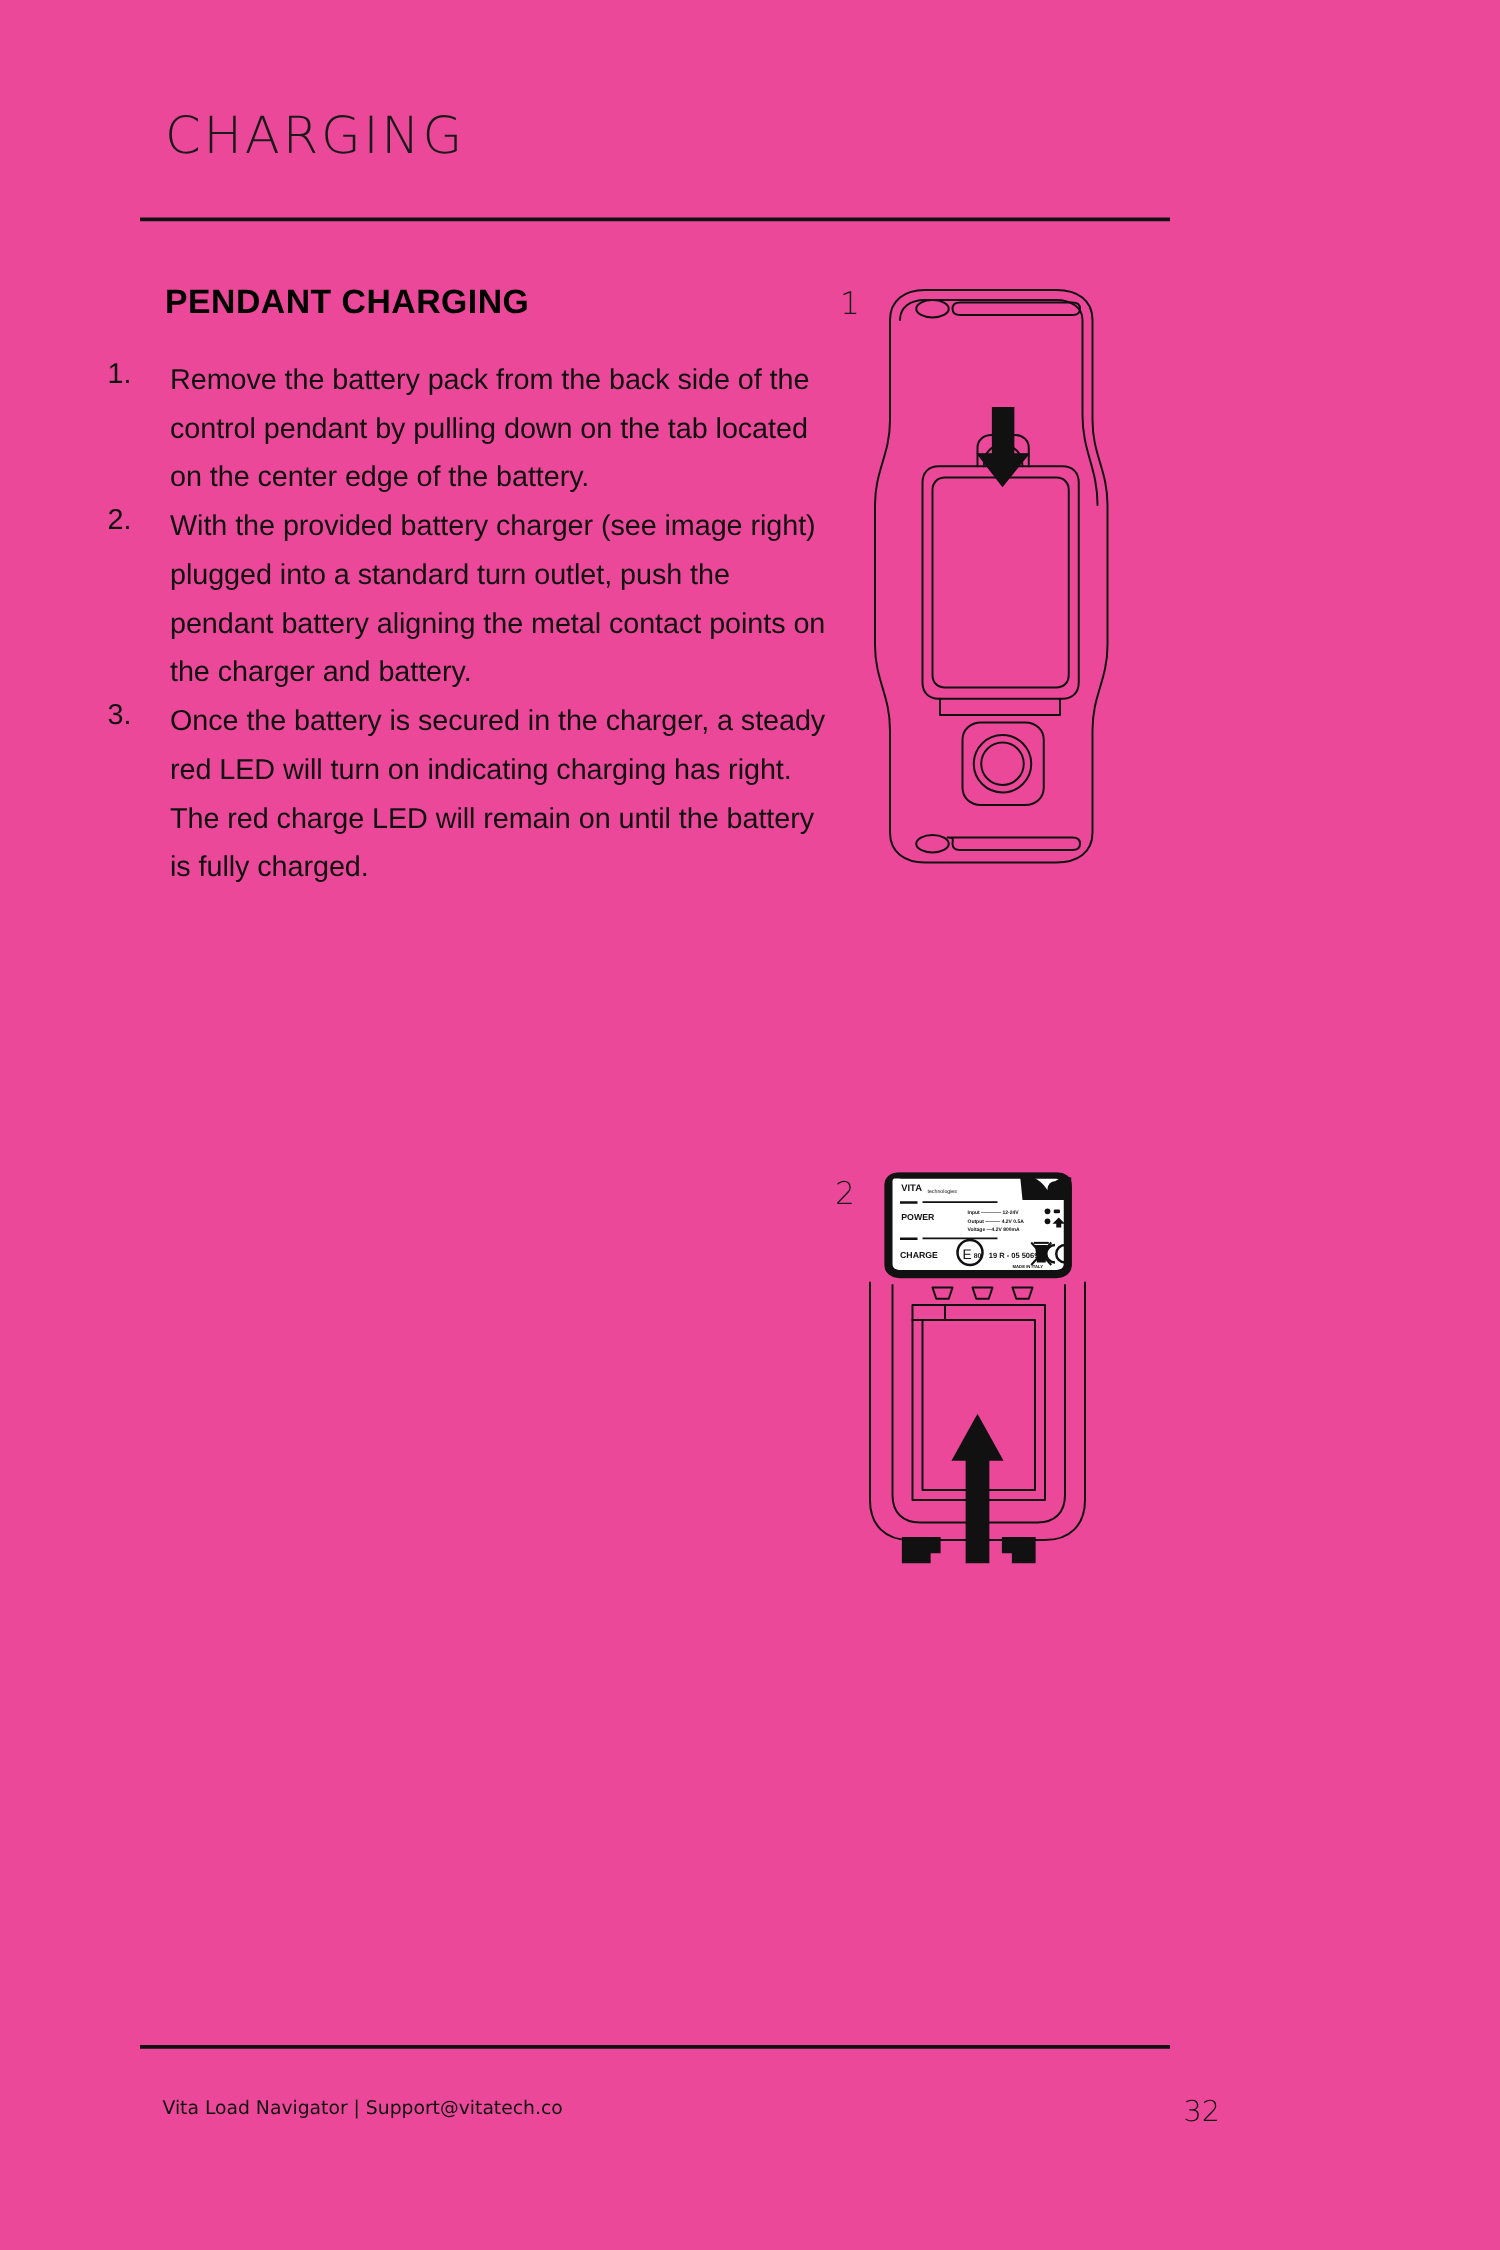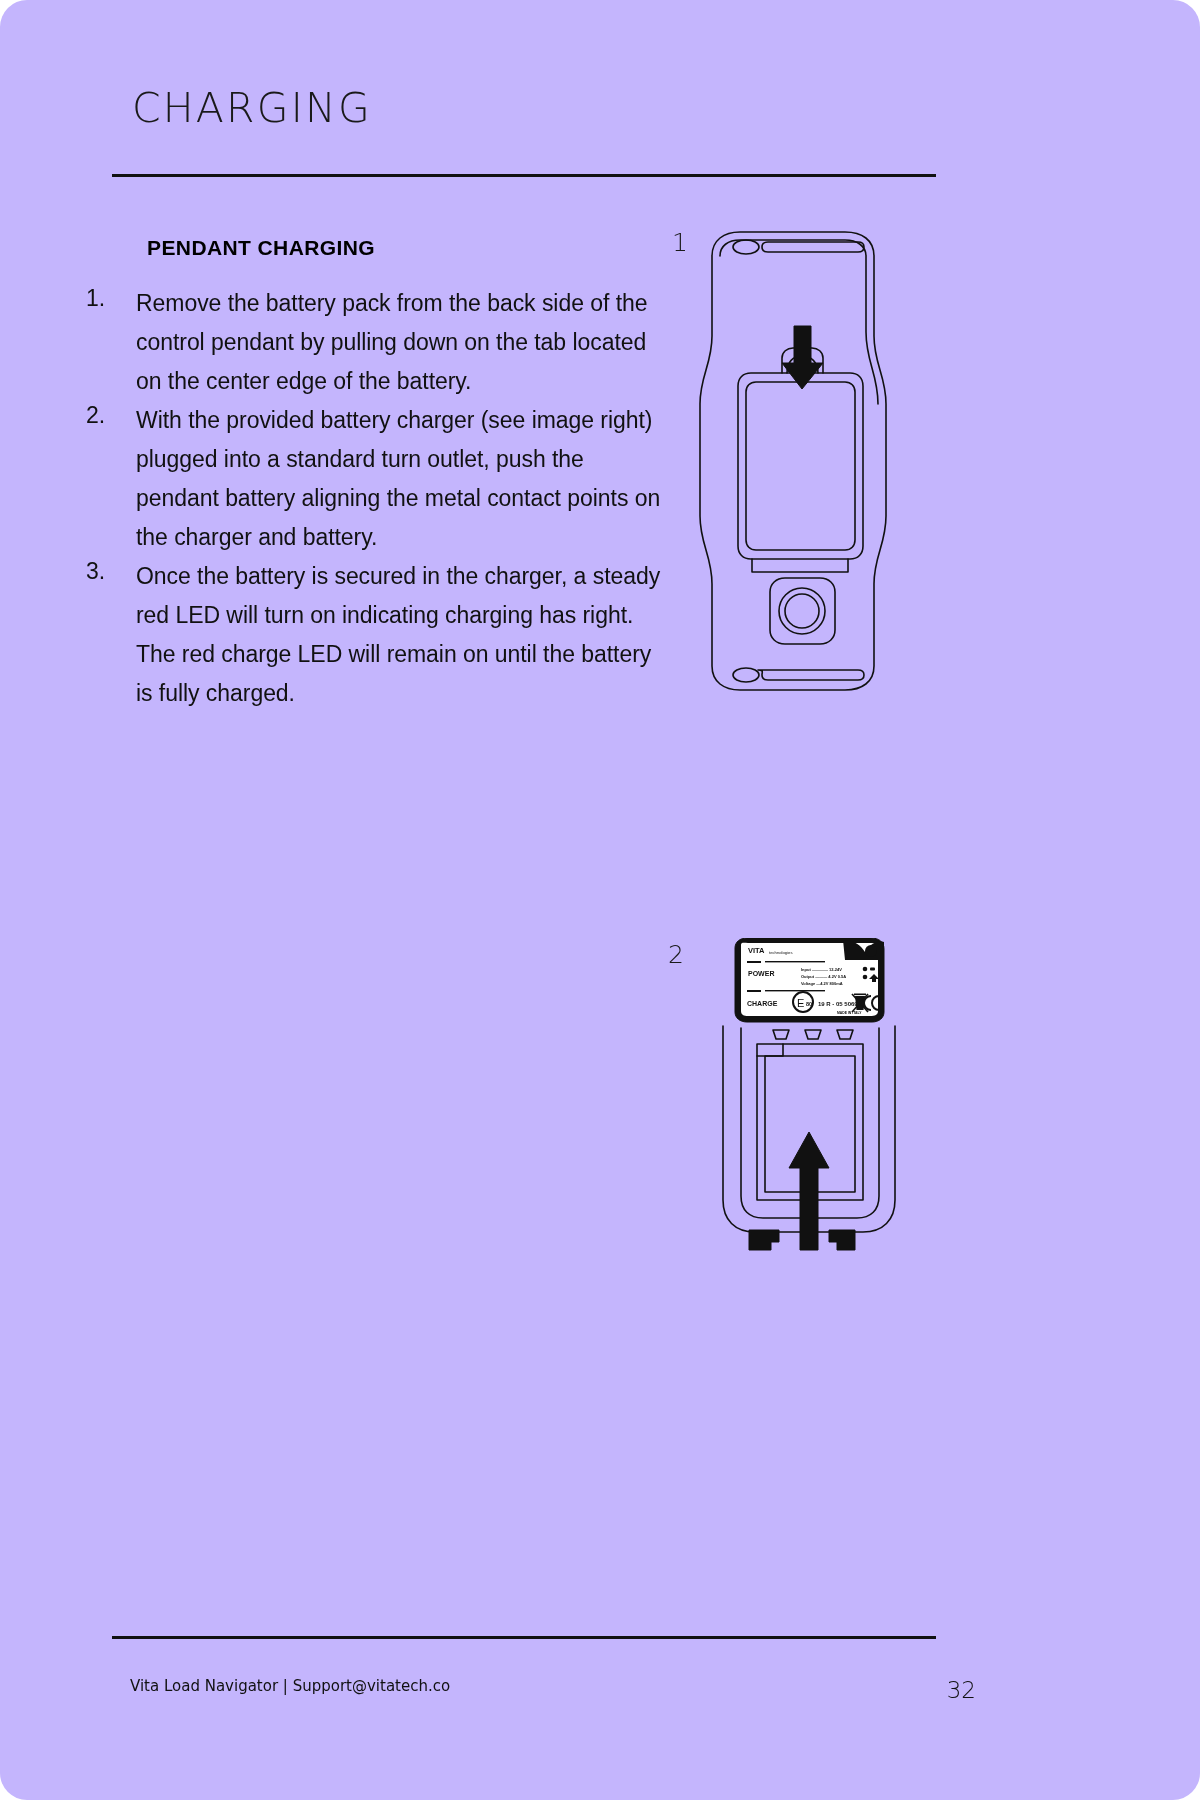--- a/index.html
+++ b/index.html
@@ -13,22 +13,21 @@
     position: relative;
     font-family: "Liberation Sans", sans-serif;
     color: #000000;
     overflow: hidden;
   }
 
   
   .page {
     position: absolute;
     inset: 0;
-    background: #c4b5fd;
-    border-radius: 27px;
+    background: #ec4899;
   }
 
   
   .page-title {
     position: absolute;
     left: 132px;
     top: 84px;
     font-size: 41px;
     font-weight: 300;
     letter-spacing: 2.2px;
@@ -42,27 +41,26 @@
     top: 174px;
     width: 824px;
     height: 3px;
     background: #111111;
   }
 
   
   .section-heading {
     position: absolute;
     left: 132px;
-    top: 236px;
-    font-size: 21px;
+    top: 226px;
+    font-size: 27px;
     font-weight: bold;
     letter-spacing: 0.4px;
     color: #000;
     white-space: nowrap;
-    margin-left: 15px;
   }
 
   .steps {
     position: absolute;
     left: 84px;
     top: 284px;
     width: 580px;
   }
   .step {
     display: flex;
@@ -93,21 +91,21 @@
   }
   .fig-label {
     position: absolute;
     font-size: 25px;
     font-weight: 300;
     color: #1a1a1a;
     font-family: "DejaVu Sans", sans-serif;
   }
   #fig1 { left: 690px; top: 226px; width: 230px; height: 480px; }
   #fig1-label { left: 672px; top: 228px; }
-  #fig2 { left: 705px; top: 938px; width: 220px; height: 360px; }
+  #fig2 { left: 678px; top: 938px; width: 220px; height: 360px; }
   #fig2-label { left: 668px; top: 940px; }
 
   
   .footer-rule {
     position: absolute;
     left: 112px;
     top: 1636px;
     width: 824px;
     height: 3px;
     background: #111111;

